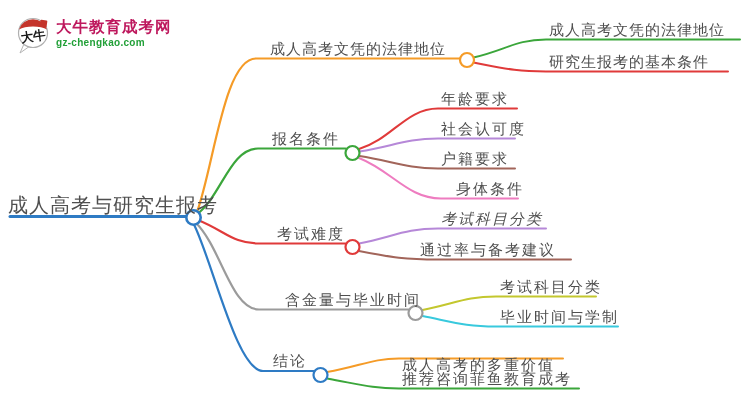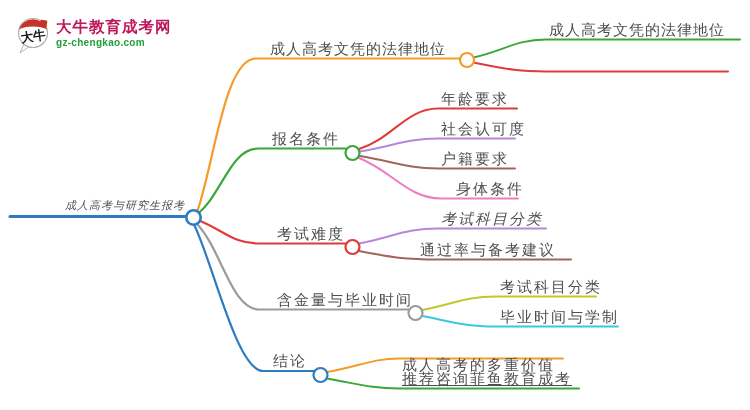--- a/index.html
+++ b/index.html
@@ -69,36 +69,37 @@
 
       <circle cx="193.5" cy="217.5" r="7.2" fill="#ffffff" stroke-width="2.6" stroke="#2e7bc4"></circle>
       <circle cx="467" cy="60" r="7" fill="#ffffff" stroke-width="2.2" stroke="#f59b27"></circle>
       <circle cx="352.5" cy="153" r="7" fill="#ffffff" stroke-width="2.2" stroke="#3ba63b"></circle>
       <circle cx="352.5" cy="247" r="7" fill="#ffffff" stroke-width="2.2" stroke="#e03a3a"></circle>
       <circle cx="415.5" cy="313" r="7" fill="#ffffff" stroke-width="2.2" stroke="#9b9b9b"></circle>
       <circle cx="320.5" cy="375" r="7" fill="#ffffff" stroke-width="2.2" stroke="#2e7bc4"></circle>
     </g>
   </svg>
 
-  <div class="lbl" style="left:8px;top:197px;width:177px;text-align:right;font-size:11px;letter-spacing:1px;font-style:italic;">成人高考与研究生报考</div>
+  <div class="lbl" style="left:8px;top:197px;width:177px;text-align:right;font-size:20px;letter-spacing:1px;">成人高考与研究生报考</div>
 
   <div class="lbl" style="left:270px;top:40px;letter-spacing:1px;">成人高考文凭的法律地位</div>
   <div class="lbl" style="left:549px;top:21px;letter-spacing:1px;">成人高考文凭的法律地位</div>
+  <div class="lbl" style="left:549px;top:53px;letter-spacing:1px;">研究生报考的基本条件</div>
 
   <div class="lbl" style="left:272px;top:130px;">报名条件</div>
   <div class="lbl" style="left:441px;top:90px;">年龄要求</div>
   <div class="lbl" style="left:441px;top:120px;">社会认可度</div>
   <div class="lbl" style="left:441px;top:150px;">户籍要求</div>
   <div class="lbl" style="left:456px;top:180px;">身体条件</div>
 
   <div class="lbl" style="left:277px;top:225px;">考试难度</div>
   <div class="lbl" style="left:441px;top:210px;font-style:italic;">考试科目分类</div>
   <div class="lbl" style="left:420px;top:241px;">通过率与备考建议</div>
 
-  <div class="lbl" style="left:277px;top:291px;">含金量与毕业时间</div>
+  <div class="lbl" style="left:285px;top:291px;">含金量与毕业时间</div>
   <div class="lbl" style="left:500px;top:278px;">考试科目分类</div>
   <div class="lbl" style="left:500px;top:308px;">毕业时间与学制</div>
 
   <div class="lbl" style="left:273px;top:352px;">结论</div>
   <div class="lbl" style="left:402px;top:356px;">成人高考的多重价值</div>
-  <div class="lbl" style="left:402px;top:370px;text-decoration:underline;">推荐咨询菲鱼教育成考</div>
+  <div class="lbl" style="left:402px;top:370px;">推荐咨询菲鱼教育成考</div>
 
 </div>
 
 </body></html>

